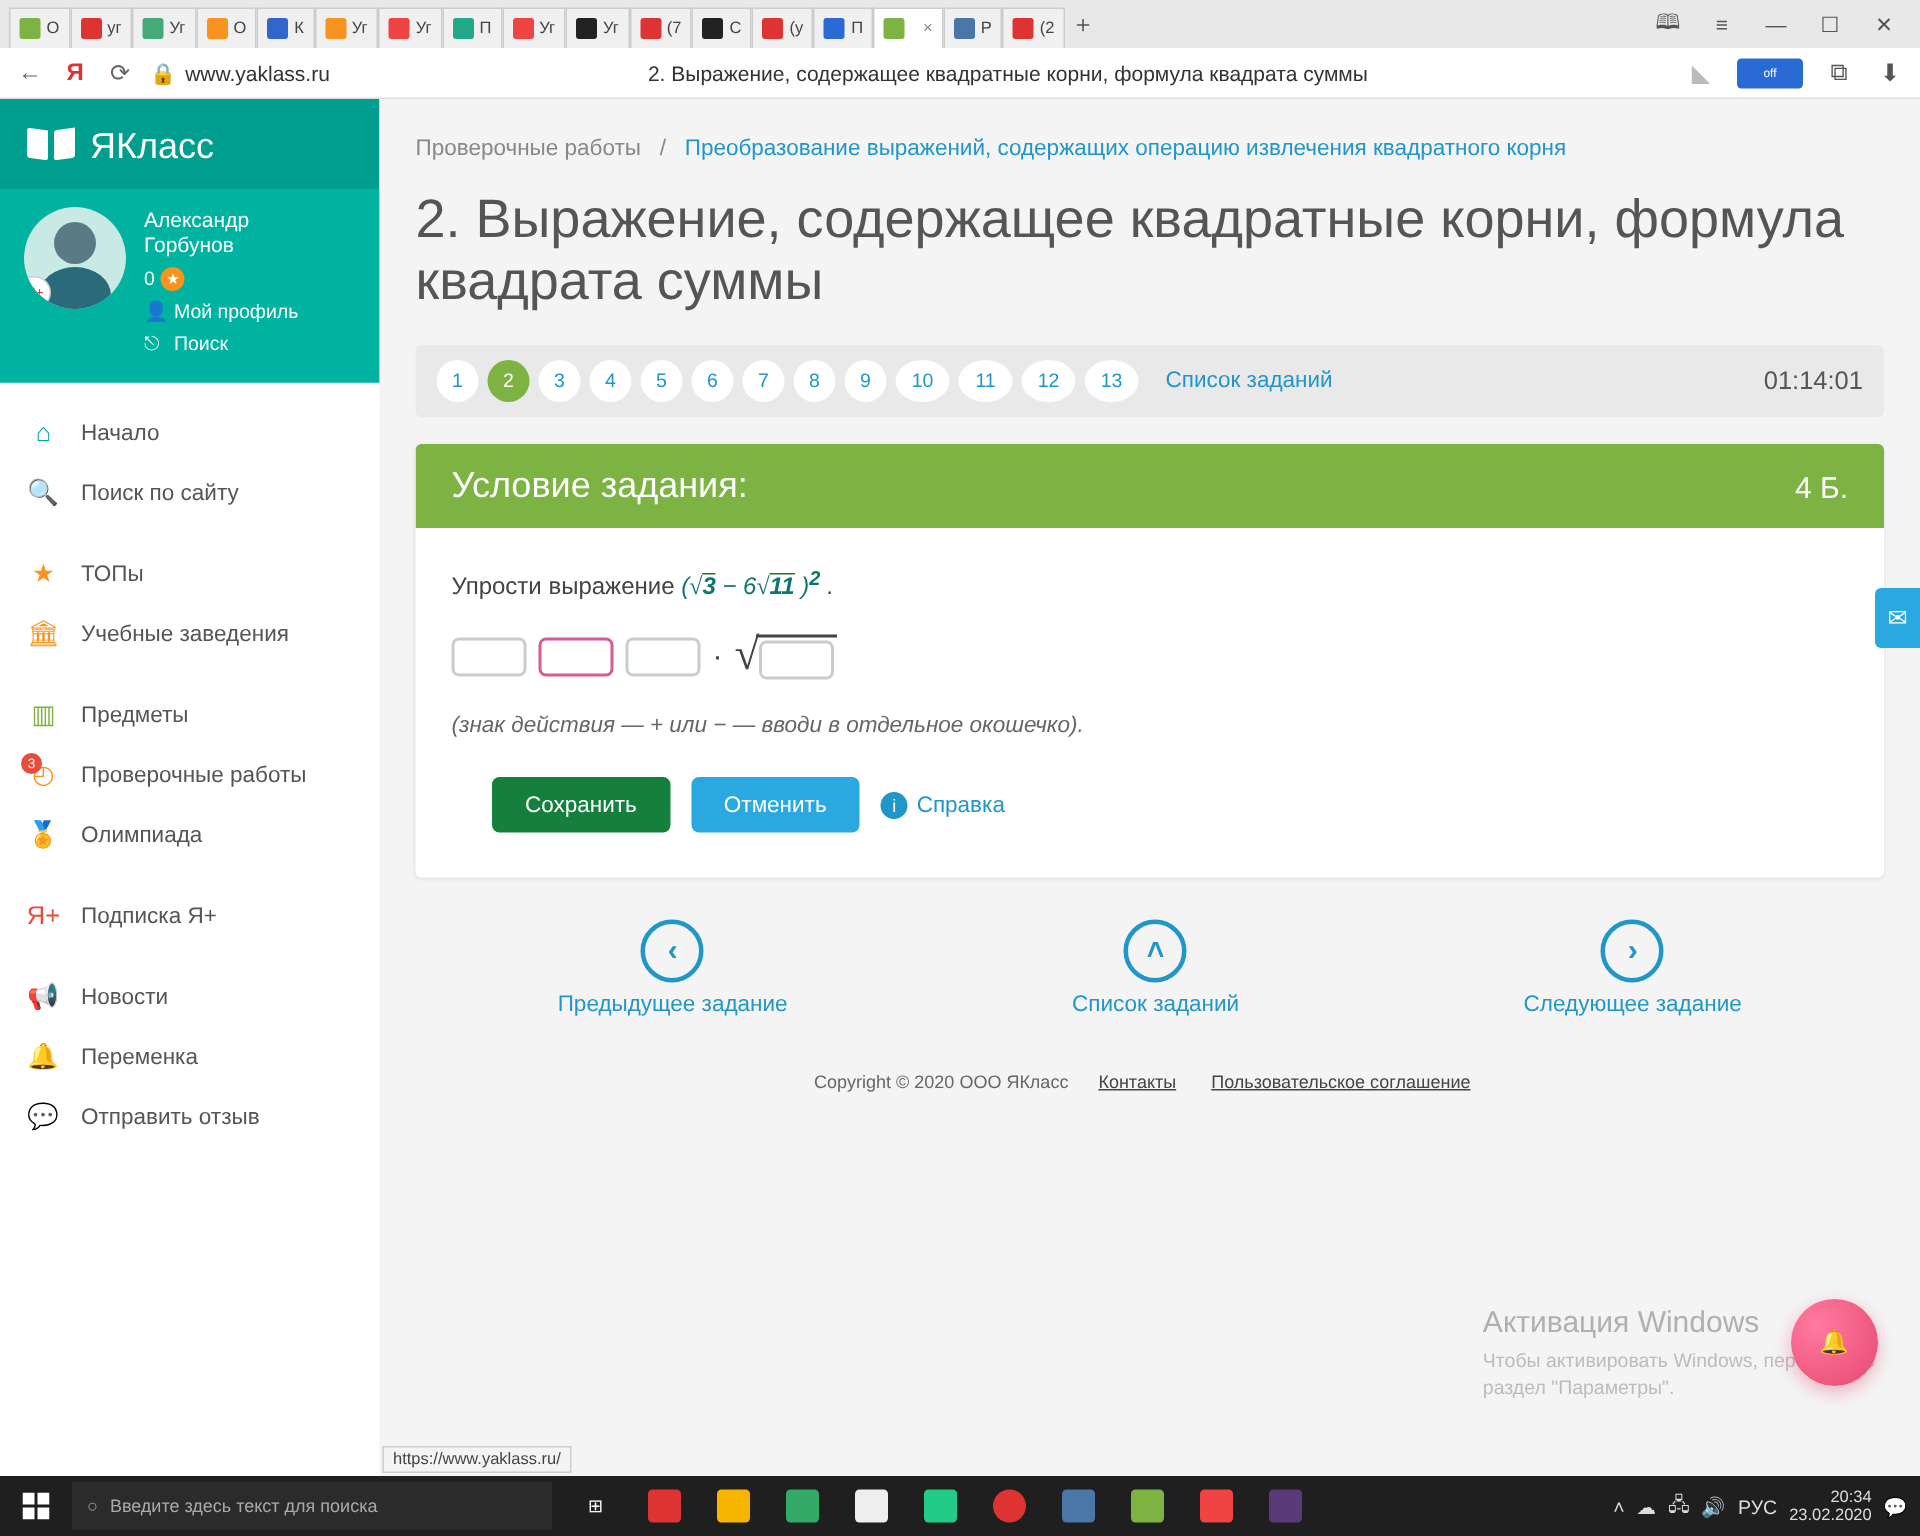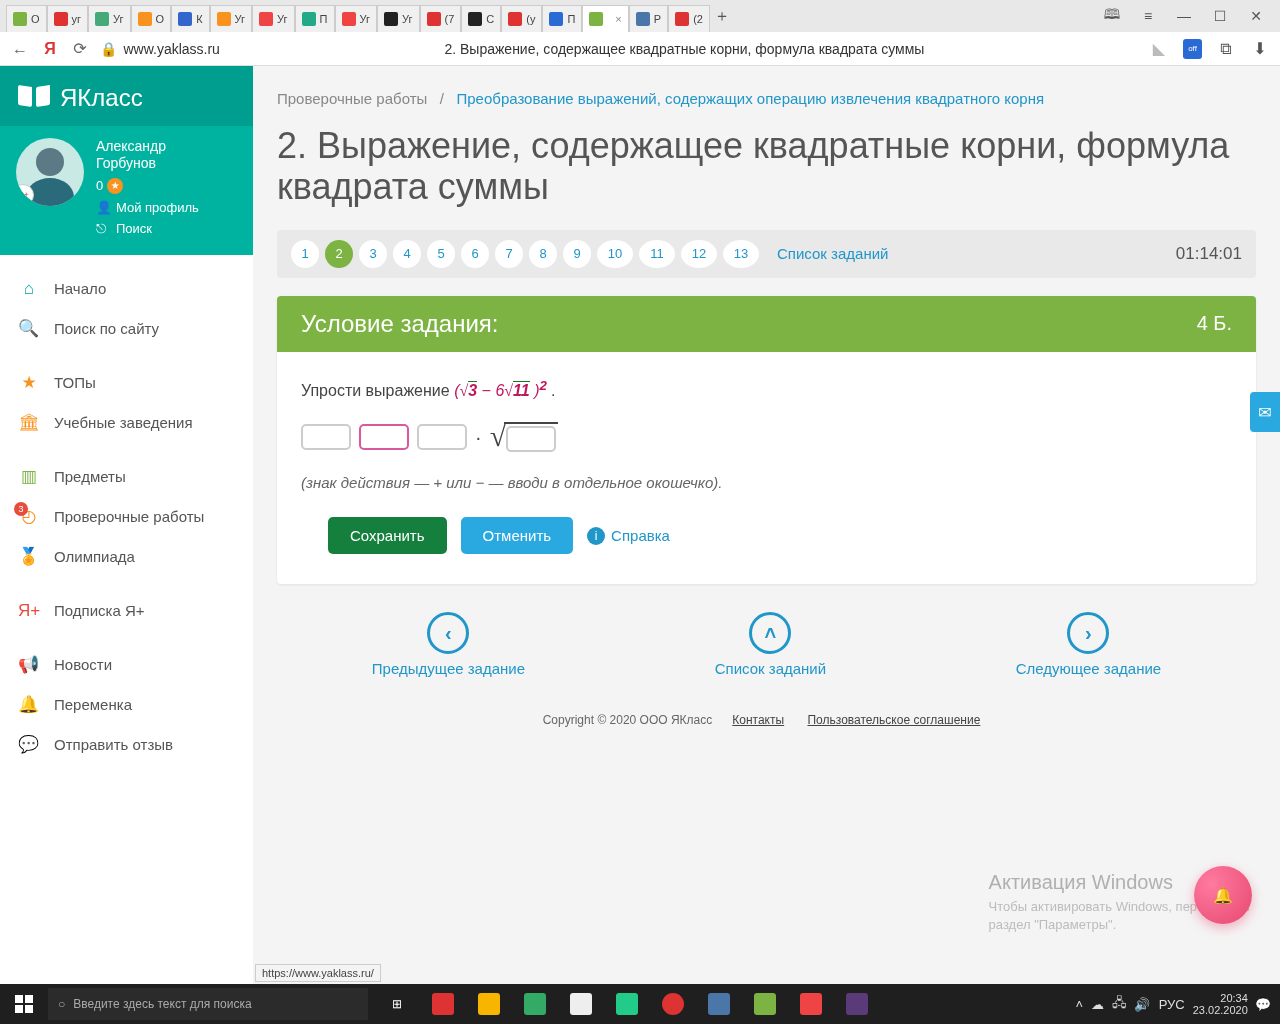--- a/index.html
+++ b/index.html
@@ -59,26 +59,26 @@
 .page-title{font-size:36px;font-weight:400;color:#555;line-height:1.15;margin-bottom:22px;}
 
 .step-bar{background:#e9e9e9;border-radius:4px;padding:10px 14px;display:flex;align-items:center;gap:6px;margin-bottom:18px;}
 .step{width:28px;height:28px;border-radius:50%;background:#fff;display:flex;align-items:center;justify-content:center;font-size:13px;color:#2196c9;cursor:pointer;}
 .step.wide{width:36px;}
 .step.active{background:#7cb342;color:#fff;}
 .step-bar .list-link{margin-left:12px;color:#2196c9;font-size:15px;cursor:pointer;}
 .step-bar .timer{margin-left:auto;font-size:17px;color:#555;}
 
 .card{background:#fff;border-radius:4px;overflow:hidden;box-shadow:0 1px 3px rgba(0,0,0,0.08);}
-.card-head{background:#7cb342;color:#fff;padding:14px 24px;display:flex;align-items:center;}
+.card-head{background:#7cb342;color:#fff;padding:14px 24px;display:flex;align-items:flex-end;}
 .card-head .t{font-size:24px;font-weight:400;}
 .card-head .pts{margin-left:auto;font-size:20px;}
 .card-body{padding:26px 24px 30px 24px;color:#444;font-size:16px;}
 .card-body .prompt{margin-bottom:22px;}
-.math{color:#be185d;font-family:'Times New Roman',serif;font-style:italic;}
+.math{color:#0f766e;font-family:'Times New Roman',serif;font-style:italic;}
 .answer-row{display:flex;align-items:center;gap:8px;margin-bottom:22px;}
 .ans-box{width:50px;height:26px;border:2px solid #ccc;border-radius:5px;}
 .ans-box.pink{border-color:#d85a9a;}
 .radical{display:flex;align-items:flex-start;}
 .radical .radsym{font-size:30px;line-height:0.9;color:#444;font-family:'Times New Roman',serif;margin-right:-2px;}
 .radical .over{border-top:2px solid #444;padding:2px 2px 0 2px;}
 .hint{font-style:italic;color:#666;font-size:15px;margin-bottom:26px;}
 .btn-row{display:flex;align-items:center;gap:14px;}
 .btn{padding:10px 22px;border-radius:5px;color:#fff;font-size:15px;border:none;cursor:pointer;}
 .btn-save{background:#15803d;margin-left:27px;}
@@ -198,21 +198,21 @@
   <div class="nav-icon">←</div>
   <div class="nav-icon" style="color:#d33;font-weight:bold;">Я</div>
   <div class="nav-icon">⟳</div>
   <div class="url-box">
     <span>🔒</span>
     <span class="host">www.yaklass.ru</span>
   </div>
   <div class="title-area">2. Выражение, содержащее квадратные корни, формула квадрата суммы</div>
   <div class="right-icons">
     <div class="ic" style="color:#bbb;">◣</div>
-    <div class="ic" style="background:#2a6ad4;color:#fff;border-radius:3px;font-size:8px;width:19px;">off</div>
+    <div class="ic" style="background:#2a6ad4;color:#fff;border-radius:3px;font-size:8px;width:44px;">off</div>
     <div class="ic">⧉</div>
     <div class="ic">⬇</div>
   </div>
 </div>
 
 <div class="app">
 
   <div class="sidebar">
     <div class="sb-head">
       <div class="logo-row">

